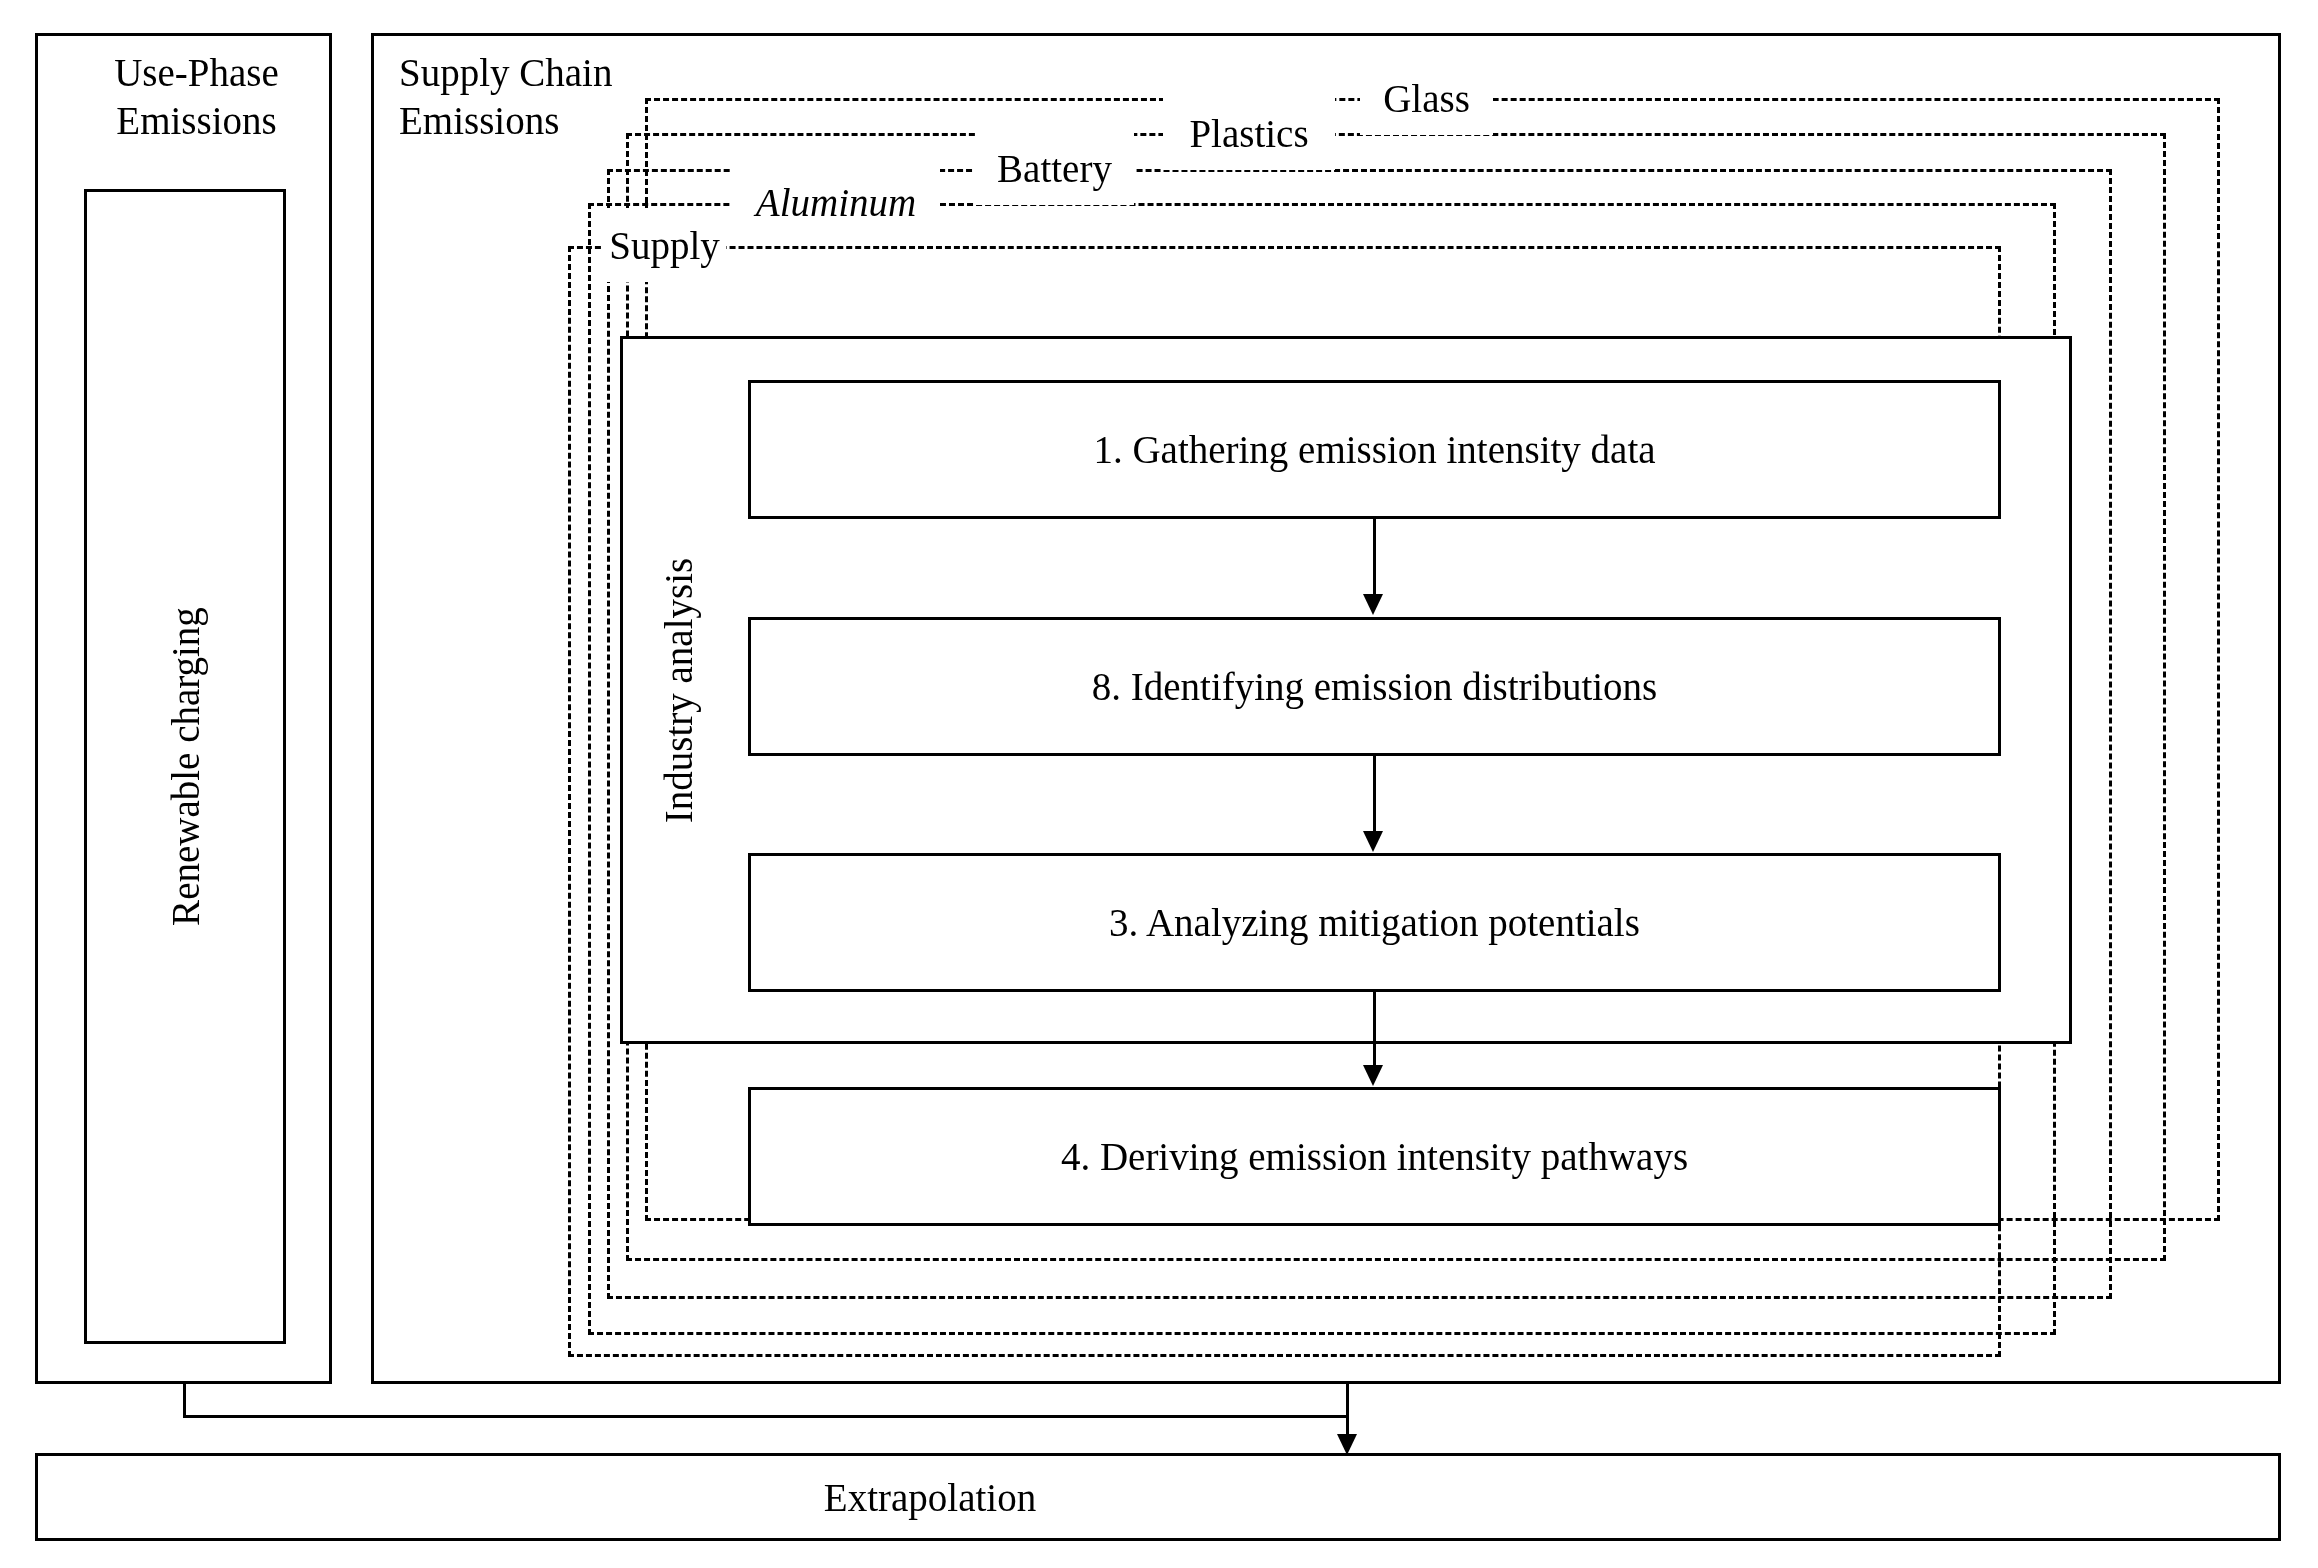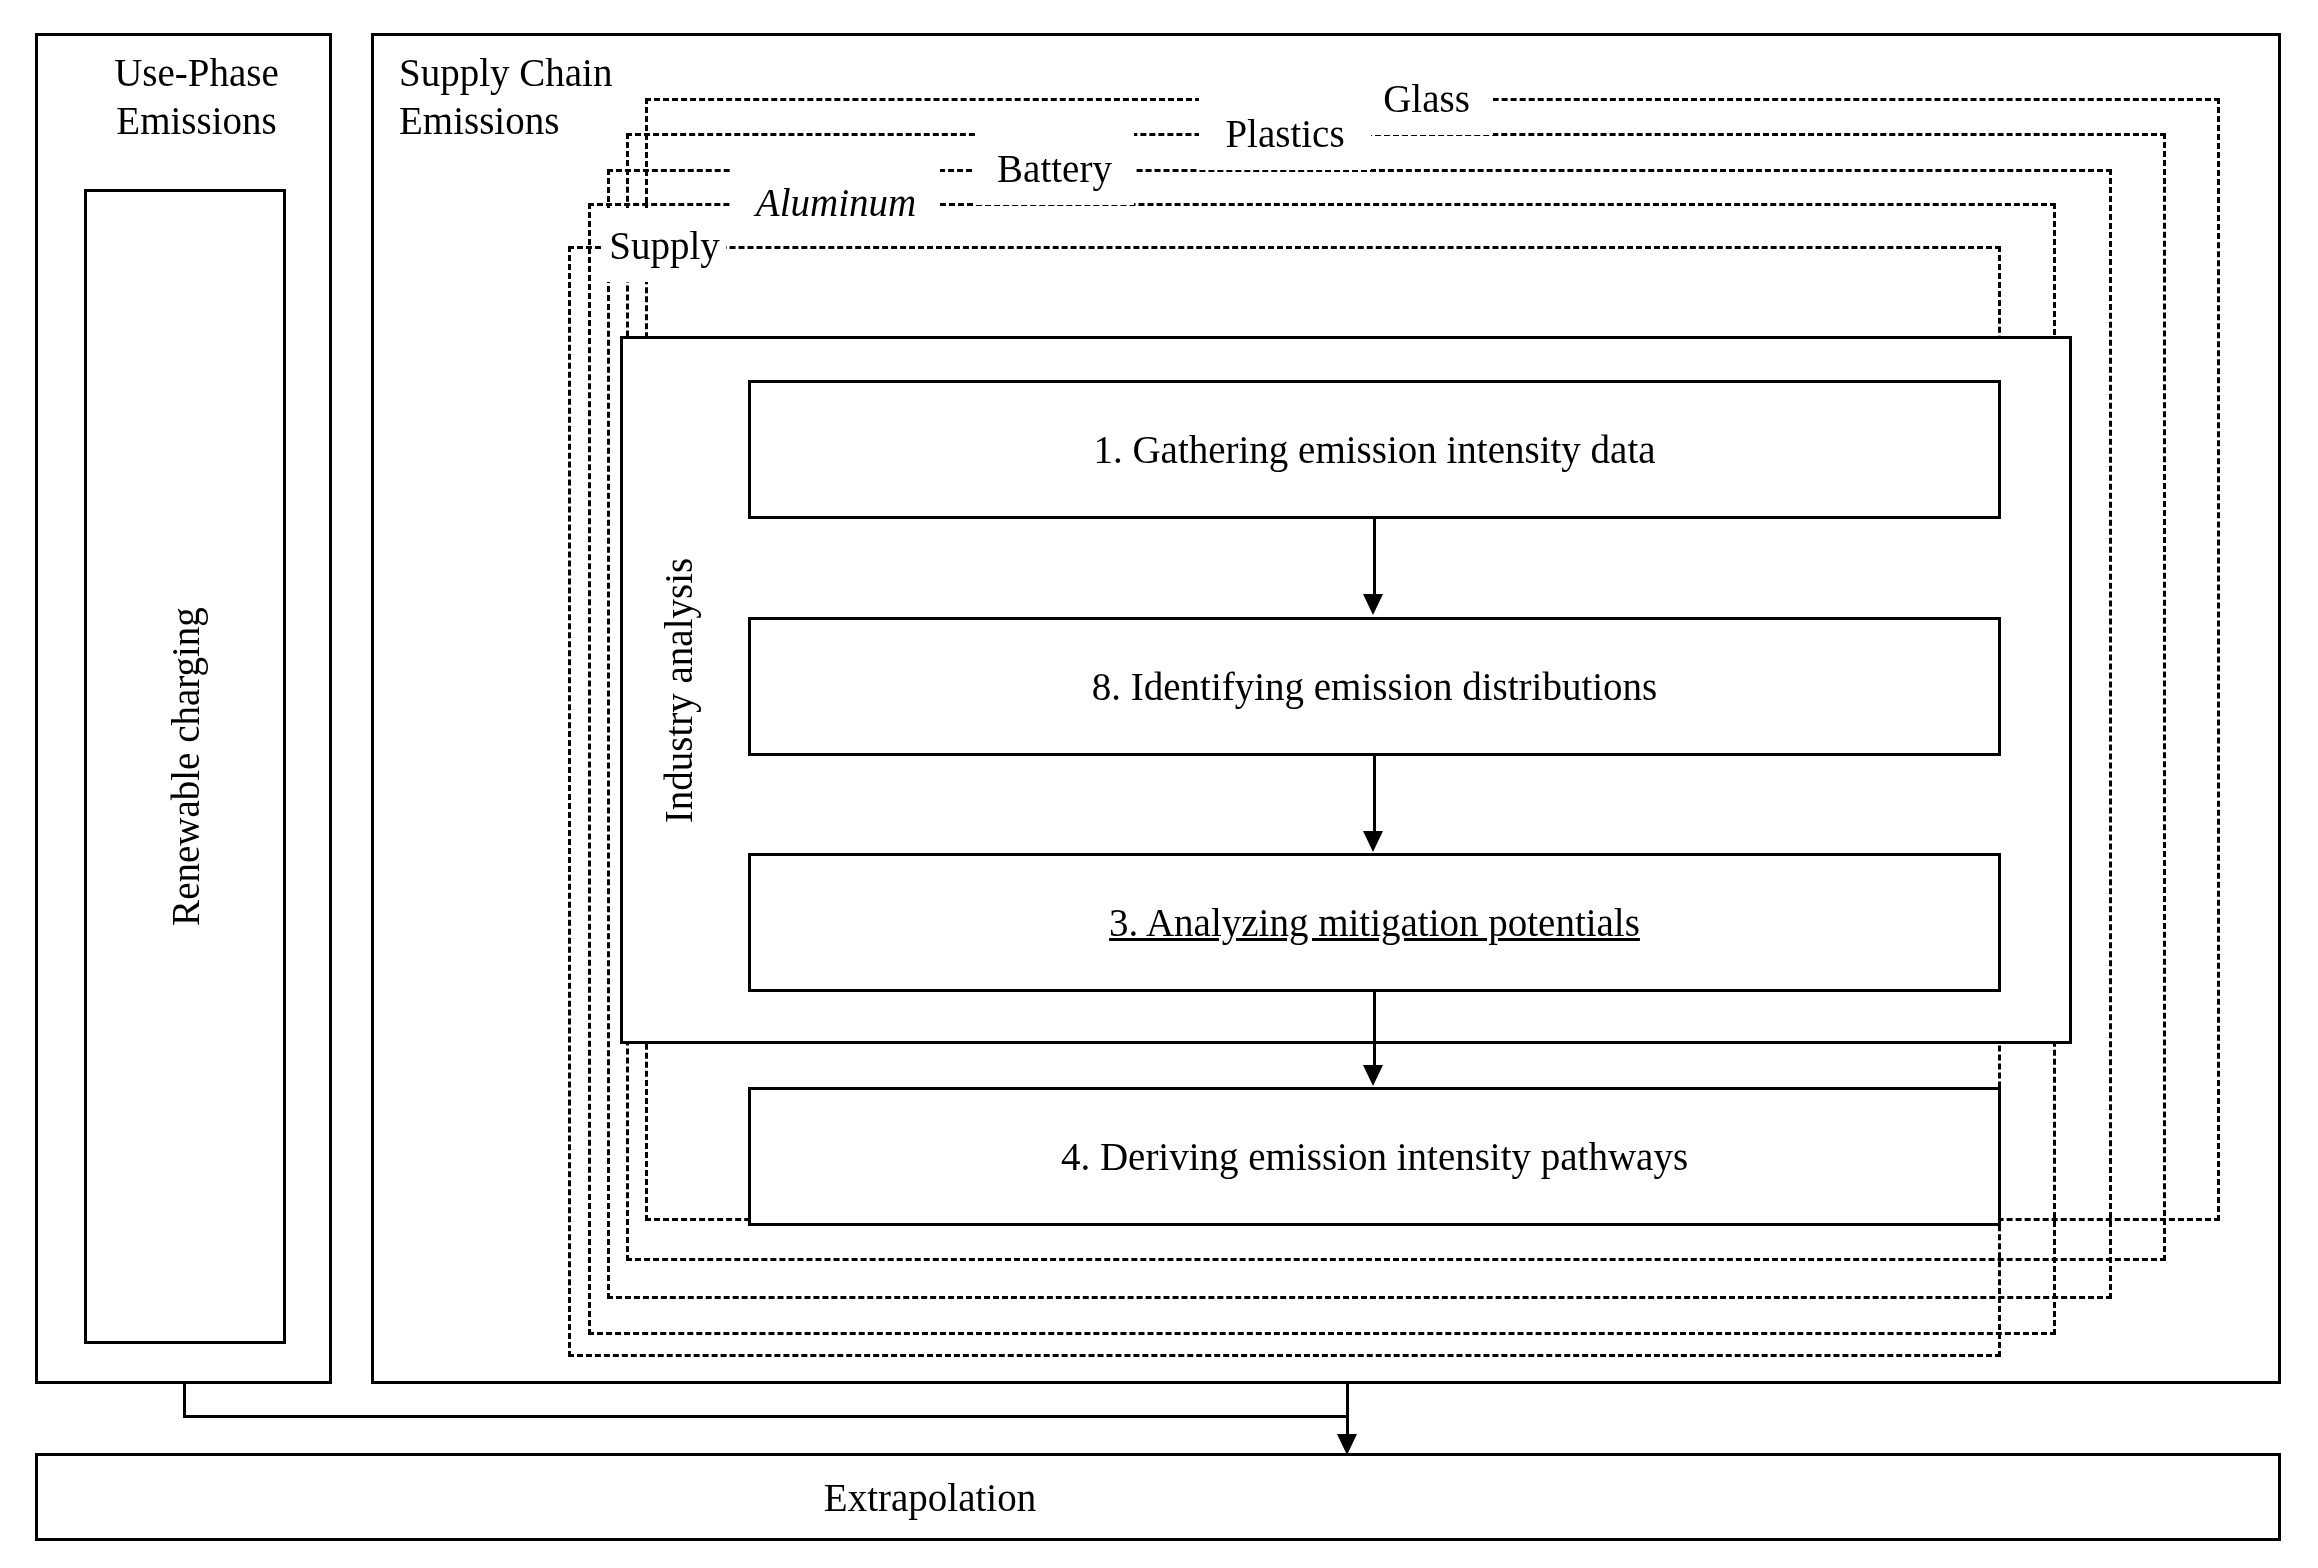--- a/index.html
+++ b/index.html
@@ -108,41 +108,41 @@
   <div class="dbox" style="left:626px; top:133px; width:1540px; height:1128px;"></div>
 
   <div class="dbox" style="left:607px; top:169px; width:1505px; height:1130px;"></div>
 
   <div class="dbox" style="left:588px; top:203px; width:1468px; height:1132px;"></div>
 
   <div class="dbox" style="left:568px; top:246px; width:1433px; height:1111px;"></div>
 
   <div class="chip" style="left:1360px; top:61px; width:133px; height:74px;text-align:right;">Glass</div>
 
-  <div class="chip" style="left:1199px; top:96px; width:172px; height:74px;">Plastics</div>
+  <div class="chip" style="left:1163px; top:96px; width:172px; height:74px;">Plastics</div>
 
   <div class="chip" style="left:975px; top:131px; width:159px; height:74px;">Battery</div>
 
   <div class="chip" style="left:732px; top:165px; width:208px; height:74px;font-style:italic;">Aluminum</div>
 
   <div class="chip" style="left:603px; top:208px; width:123px; height:74px;">Supply</div>
 
   <div class="sbox white" style="left:620px; top:336px; width:1452px; height:708px; z-index:10;"></div>
   <div class="vtext" style="left:631px; top:336px; width:95px; height:708px; z-index:12;">
     <span>Industry analysis</span>
   </div>
 
   <div class="sbox white" style="left:748px; top:380px; width:1253px; height:139px; z-index:14;"></div>
   <div class="ctext" style="left:748px; top:380px; width:1253px; height:139px; z-index:15;border-radius:23px;">1. Gathering emission intensity data</div>
 
   <div class="sbox white" style="left:748px; top:617px; width:1253px; height:139px; z-index:14;"></div>
   <div class="ctext" style="left:748px; top:617px; width:1253px; height:139px; z-index:15;">8. Identifying emission distributions</div>
 
   <div class="sbox white" style="left:748px; top:853px; width:1253px; height:139px; z-index:14;"></div>
-  <div class="ctext" style="left:748px; top:853px; width:1253px; height:139px; z-index:15;text-decoration:underline;">3. Analyzing mitigation potentials</div>
+  <div class="ctext" style="left:748px; top:853px; width:1253px; height:139px; z-index:15;">3. Analyzing mitigation potentials</div>
 
   <div class="sbox white" style="left:748px; top:1087px; width:1253px; height:139px; z-index:14;"></div>
   <div class="ctext" style="left:748px; top:1087px; width:1253px; height:139px; z-index:15;">4. Deriving emission intensity pathways</div>
 
   <div class="vline" style="left:1373px; top:519px; height:77px; z-index:16;"></div>
   <div class="arrowhead" style="left:1363px; top:594px; z-index:16;"></div>
 
   <div class="vline" style="left:1373px; top:756px; height:76px; z-index:16;"></div>
   <div class="arrowhead" style="left:1363px; top:831px; z-index:16;"></div>
 

